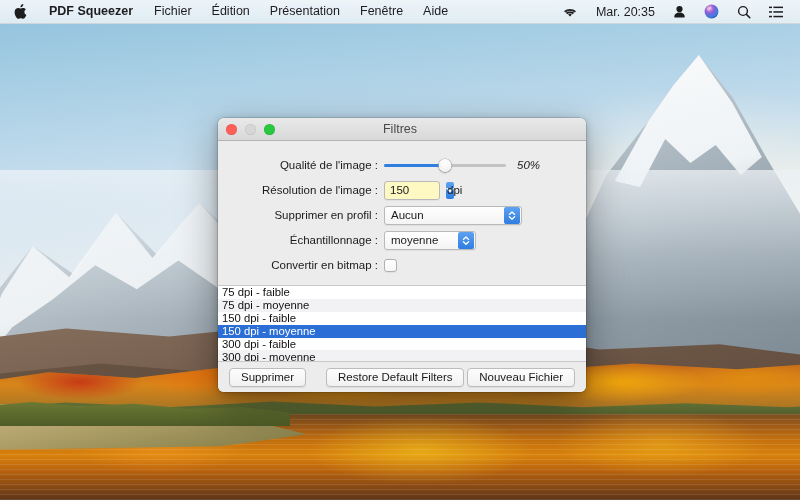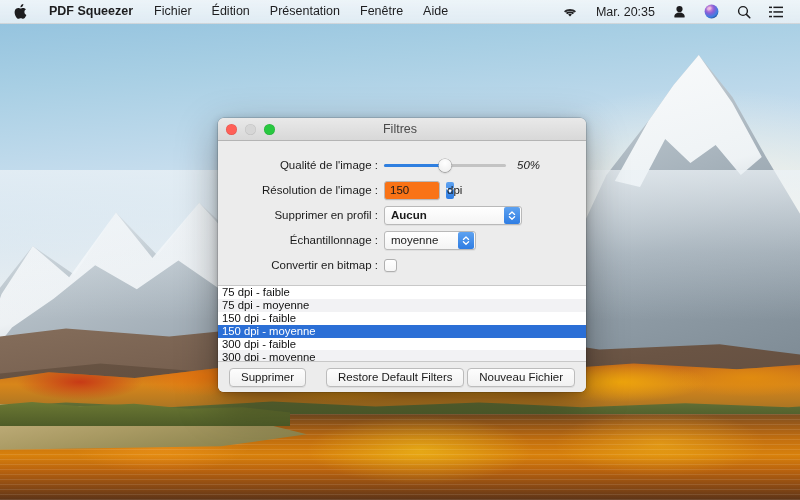--- a/index.html
+++ b/index.html
@@ -171,42 +171,42 @@
   .knob{
     position:absolute;left:50%;transform:translateX(-50%);
     width:13px;height:13px;border-radius:50%;
     background:radial-gradient(circle at 50% 30%,#ffffff 0%,#f2f2f2 70%,#e2e2e2 100%);
     box-shadow:0 0 0 .5px rgba(0,0,0,.28),0 1px 2px rgba(0,0,0,.26);
   }
   .pct{font-size:11.5px;color:#1a1a1a;margin-left:11px;white-space:nowrap;font-style:italic;}
 
   
   .combo{
-    width:56px;height:19px;background:#f97316;
+    width:56px;height:19px;background:#fef9c3;
     border:1px solid #b9b9b9;border-radius:3px;
     display:flex;align-items:center;box-sizing:border-box;
     box-shadow:0 1px 0 rgba(0,0,0,.04);
     gap:37px;
   }
   .combo-text{flex:1;padding-left:5px;font-size:11.5px;color:#1a1a1a;}
   .combo-arrow{
     width:16px;height:17px;margin:0 1px 0 0;border-radius:2px;
     background:linear-gradient(180deg,#5ea2f0 0%,#2f7de3 100%);
     display:flex;align-items:center;justify-content:center;
   }
   .unit{font-size:11.5px;color:#1a1a1a;margin-left:7px;}
 
   
   .popup{
     height:19px;background:linear-gradient(180deg,#ffffff 0%,#f4f4f4 100%);
     border:1px solid #b9b9b9;border-radius:3px;
     display:flex;align-items:center;box-sizing:border-box;
     box-shadow:0 1px 0 rgba(0,0,0,.05);
   }
-  .popup.wide{width:138px;font-weight:bold;}
+  .popup.wide{width:138px;}
   .popup.narrow{width:92px;}
   .popup-text{flex:1;padding-left:6px;font-size:11.5px;color:#1a1a1a;white-space:nowrap;overflow:hidden;}
   .popup-arrow{
     width:16px;height:17px;margin-right:1px;border-radius:2px;
     background:linear-gradient(180deg,#5ea2f0 0%,#2f7de3 100%);
     display:flex;align-items:center;justify-content:center;
   }
 
   
   .checkbox{

